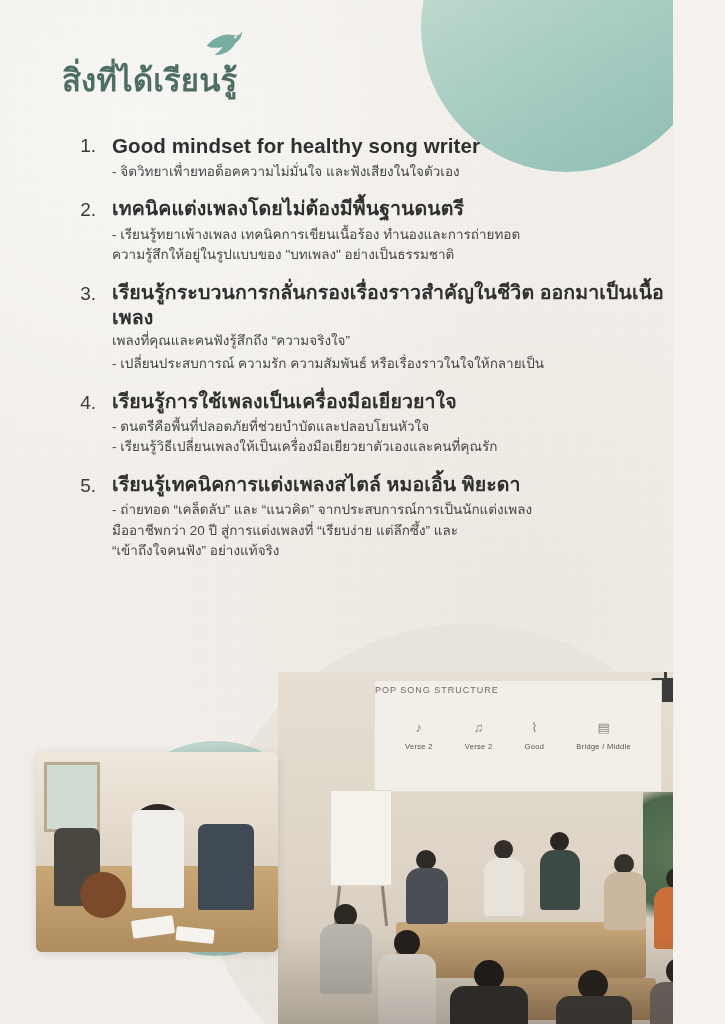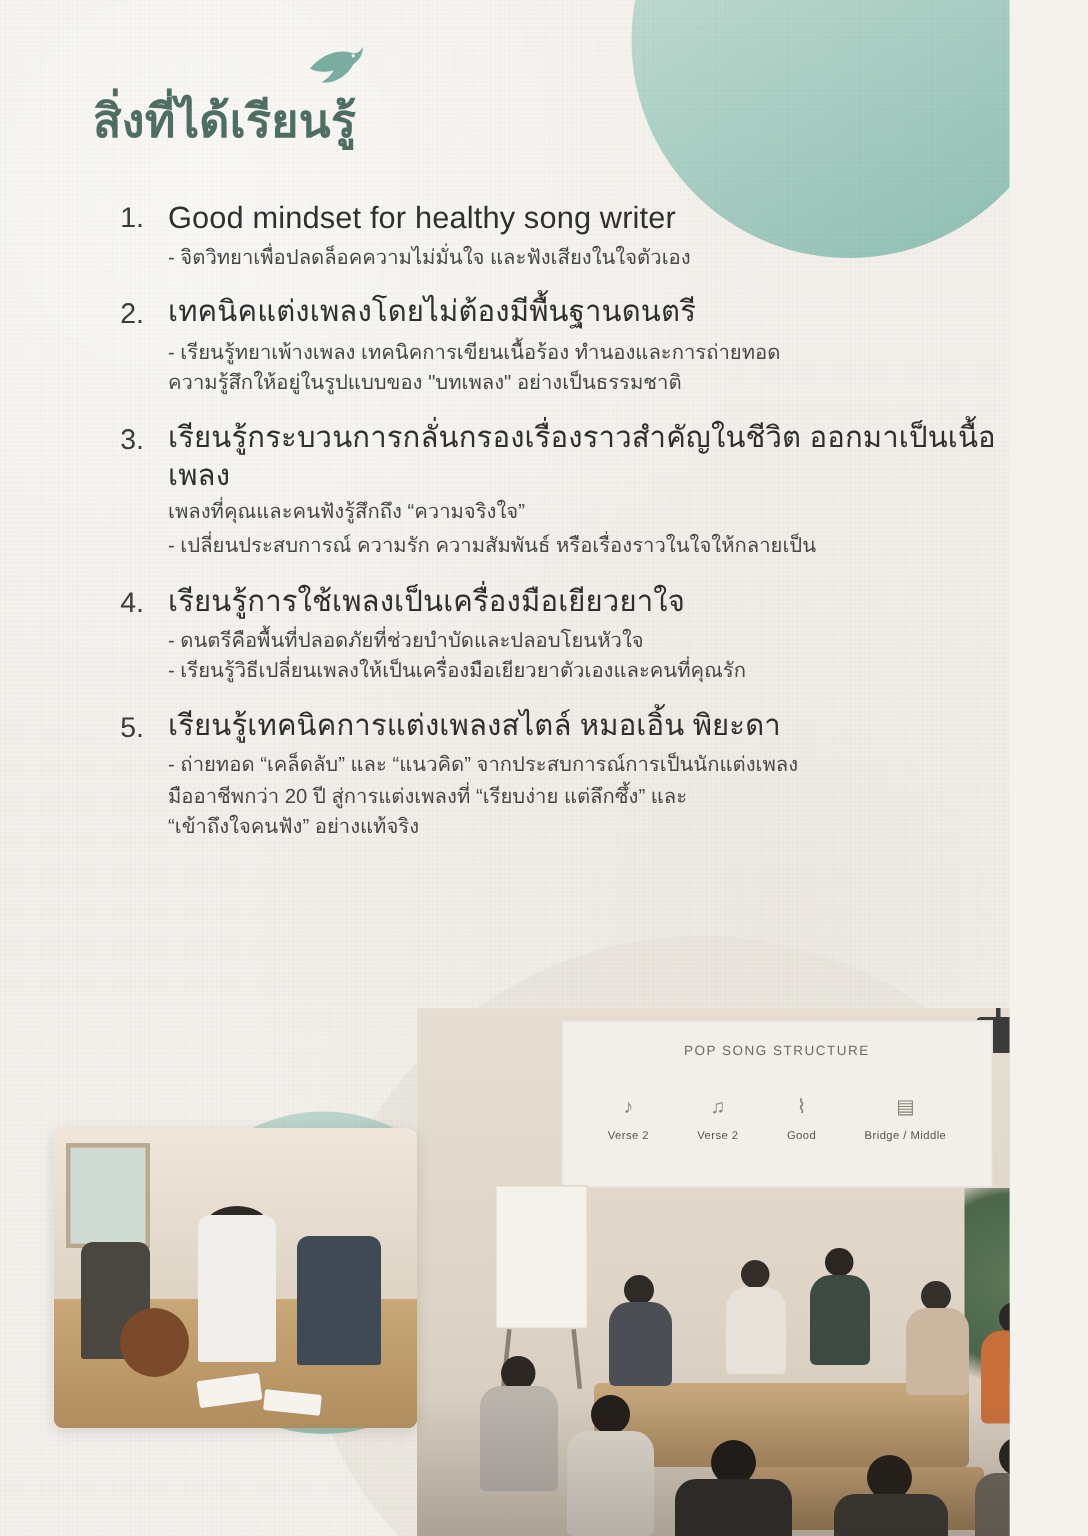--- a/index.html
+++ b/index.html
@@ -113,20 +113,21 @@
   }
   .item-body {
     padding-left: 16px;
     flex: 1;
   }
   .head {
     font-size: 19.5px;
     color: #2f2f2f;
     line-height: 1.32;
     letter-spacing: 0.1px;
+    font-weight: bold;
   }
   .sub {
     font-size: 13.5px;
     color: #474747;
     line-height: 1.5;
     margin-top: 3px;
   }
 
   
   .photo {
@@ -181,21 +182,21 @@
   .lp-paper1 { left: 96px; top: 166px; width: 42px; height: 18px; transform: rotate(-8deg); }
   .lp-paper2 { left: 140px; top: 176px; width: 38px; height: 14px; transform: rotate(6deg); }
 
   
   .rp-wall { position:absolute; inset:0; background: linear-gradient(180deg,#e6ded2 0%, #ded5c8 55%, #cfc5b6 100%); }
   .rp-screen {
     position: absolute; left: 96px; top: 8px; width: 288px; height: 112px;
     background: #f2efe9; border: 1px solid #e3ddd2;
   }
   .rp-screen .st {
-    text-align:center; font-size: 9px; letter-spacing: 1px; color:#6f6a61; margin-top: 14px;
+    font-size: 9px; letter-spacing: 1px; color:#6f6a61; margin-top: 4px;
   }
   .rp-cols { display:flex; justify-content:space-around; margin-top: 26px; padding: 0 14px; }
   .rp-col { text-align:center; }
   .rp-ic { font-size: 13px; color:#8b8478; line-height: 1; }
   .rp-lb { font-size: 7.5px; color:#57524a; margin-top: 8px; letter-spacing:0.3px; }
   .rp-flip {
     position:absolute; left: 52px; top: 118px; width: 62px; height: 96px; background:#f5f2ec;
     border: 1px solid #ddd6c9;
   }
   .rp-fliplegs { position:absolute; left:52px; top:214px; width:62px; height:40px; }
@@ -249,21 +250,21 @@
       </svg>
       <div class="title">สิ่งที่ได้เรียนรู้</div>
     </div>
 
     <div class="list">
 
       <div class="item">
         <div class="num">1.</div>
         <div class="item-body">
           <div class="head" style="font-size:20.5px;">Good mindset for healthy song writer</div>
-          <div class="sub">- จิตวิทยาเพื่อปลดล็อคความไม่มั่นใจ และฟังเสียงในใจตัวเอง</div>
+          <div class="sub">- จิตวิทยาเพื่ายทอด็อคความไม่มั่นใจ และฟังเสียงในใจตัวเอง</div>
         </div>
       </div>
 
       <div class="item">
         <div class="num">2.</div>
         <div class="item-body">
           <div class="head">เทคนิคแต่งเพลงโดยไม่ต้องมีพื้นฐานดนตรี</div>
           <div class="sub">- เรียนรู้ทยาเพ้างเพลง เทคนิคการเขียนเนื้อร้อง ทำนองและการถ่ายทอด</div>
           <div class="sub" style="margin-top:0">ความรู้สึกให้อยู่ในรูปแบบของ "บทเพลง" อย่างเป็นธรรมชาติ</div>
         </div>

